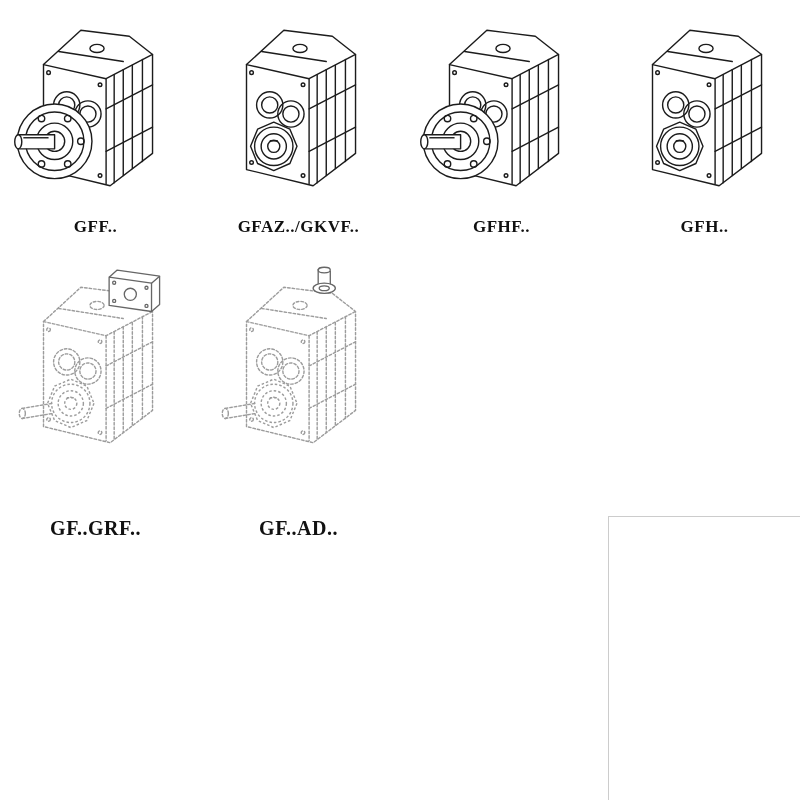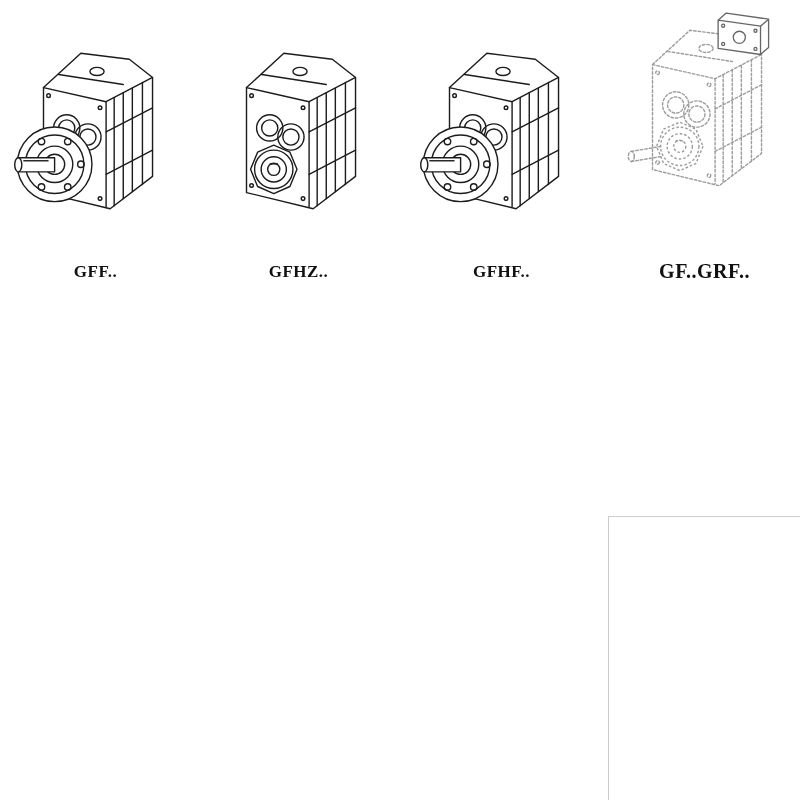--- a/index.html
+++ b/index.html
@@ -182,61 +182,85 @@
       <svg viewBox="0 0 170 210">
         <g class="ink">
             <use href="#g-body"></use>
             <use href="#g-flange"></use>
           </g>
       </svg>
     </div>
     <div class="label">GFF..</div>
   </div>
 
-
-  <div class="cell">
-    <div class="art">
-      <svg viewBox="0 0 170 210">
-        <g class="ink">
-            <use href="#g-body"></use>
-            <use href="#g-bearing"></use>
-          </g>
-      </svg>
-    </div>
-    <div class="label">GFHZ..</div>
-  </div>
+  <div class="cell">
+    <div class="art">
+      <svg viewBox="0 0 170 210">
+        <g class="ink">
+            <use href="#g-body"></use>
+            <use href="#g-bearing"></use>
+          </g>
+      </svg>
+    </div>
+    <div class="label">GFAZ../GKVF..</div>
+  </div>
+
 
   <div class="cell">
     <div class="art">
       <svg viewBox="0 0 170 210">
         <g class="ink">
             <use href="#g-body"></use>
             <use href="#g-flange"></use>
           </g>
       </svg>
     </div>
     <div class="label">GFHF..</div>
   </div>
 
+  <div class="cell">
+    <div class="art">
+      <svg viewBox="0 0 170 210">
+        <g class="ink">
+            <use href="#g-body"></use>
+            <use href="#g-bearing"></use>
+          </g>
+      </svg>
+    </div>
+    <div class="label">GFH..</div>
+  </div>
 
 
 
 
 
 
   <div class="cell">
     <div class="art">
       <svg viewBox="0 0 170 210">
         <g class="ghost">
             <use href="#g-body"></use>
             <use href="#g-bearing"></use>
             <use href="#g-ghost-shaft"></use>
           </g>
         <use href="#g-grf"></use>
       </svg>
     </div>
     <div class="label lg">GF..GRF..</div>
   </div>
 
+  <div class="cell">
+    <div class="art">
+      <svg viewBox="0 0 170 210">
+        <g class="ghost">
+            <use href="#g-body"></use>
+            <use href="#g-bearing"></use>
+            <use href="#g-ghost-shaft"></use>
+          </g>
+        <use href="#g-ad"></use>
+      </svg>
+    </div>
+    <div class="label lg">GF..AD..</div>
+  </div>
 
 </div>
 
 <div class="corner-box"></div>
 
 </body></html>

